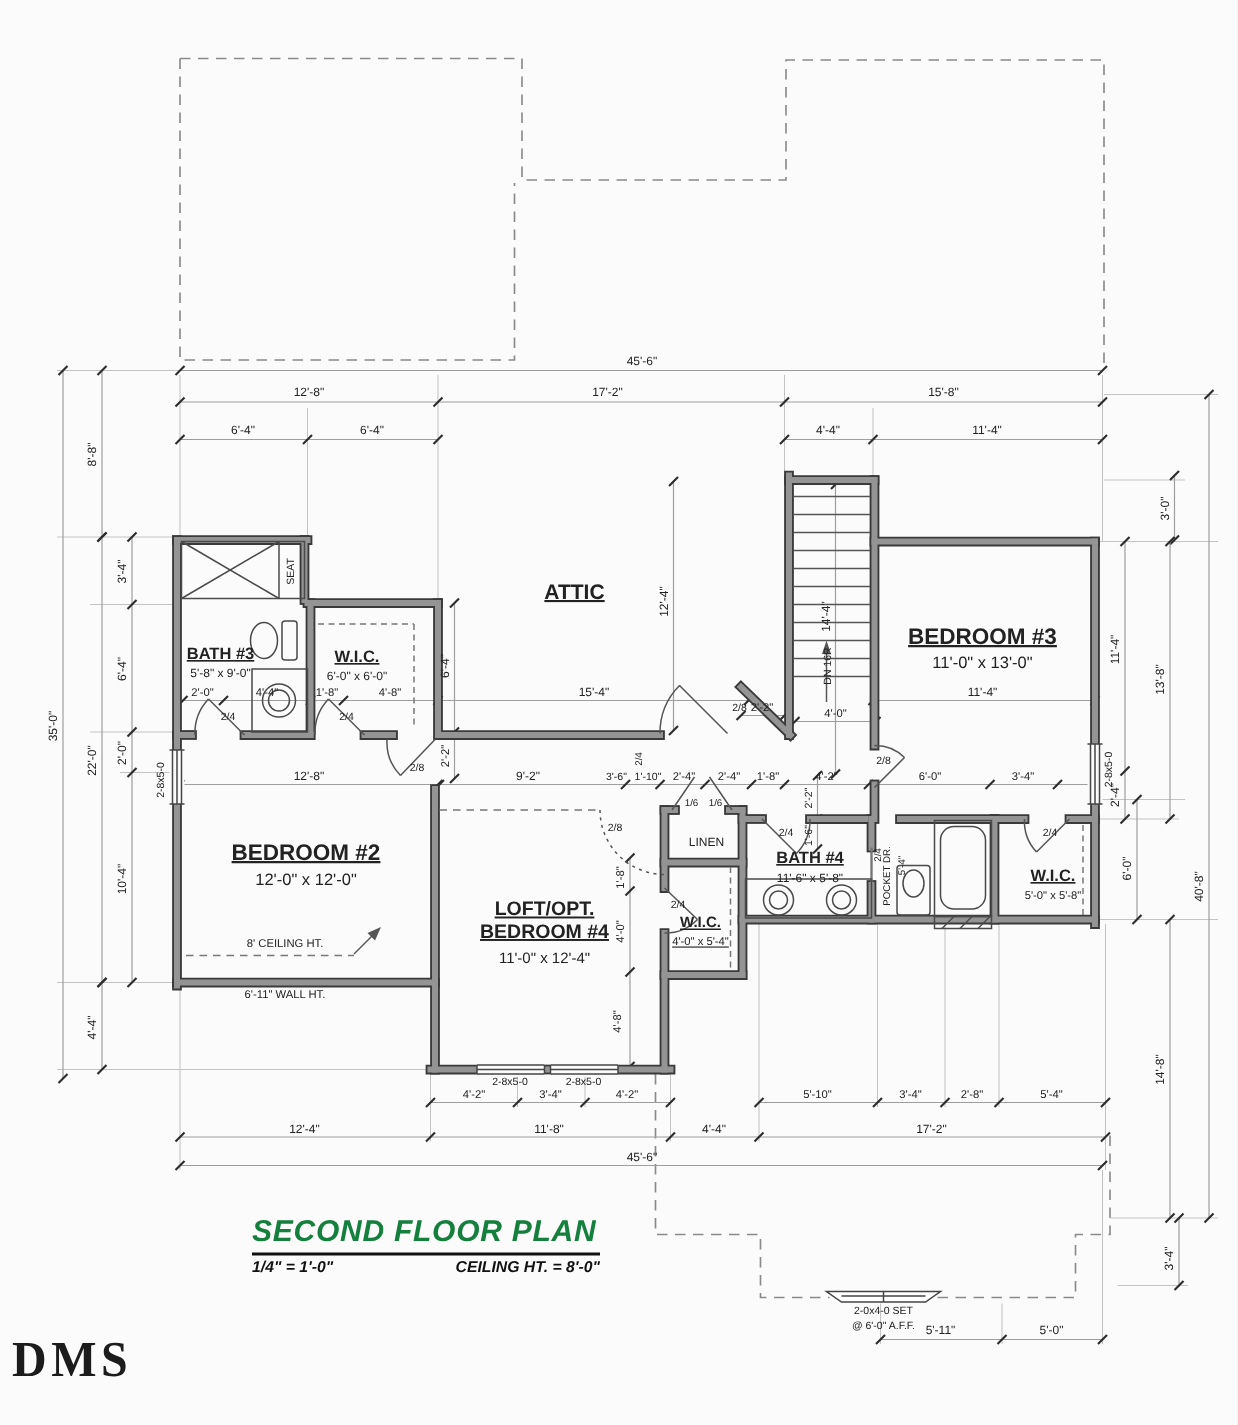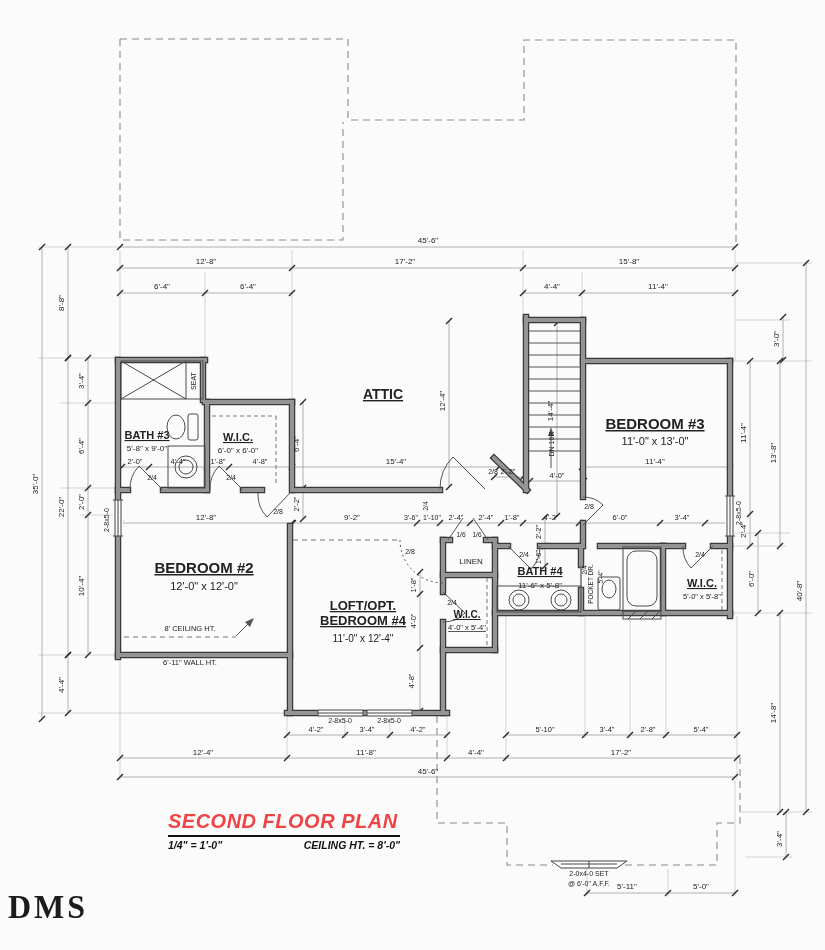--- a/index.html
+++ b/index.html
@@ -1,21 +1,21 @@
 <!DOCTYPE html>
 <html><head>
 <meta charset="utf-8">
 <style>
   html,body{margin:0;padding:0;background:#e8e8e8;}
   #page{position:relative;width:825px;height:950px;background:#fbfbfb;overflow:hidden;
         font-family:"Liberation Sans",sans-serif;}
   svg{position:absolute;left:0;top:0;}
   svg text{font-family:"Liberation Sans",sans-serif;fill:#222;}
   #title-block{position:absolute;left:168px;top:810px;width:232px;}
-  #plan-title{font:italic bold 20px "Liberation Sans",sans-serif;color:#ef4444;
+  #plan-title{font:italic bold 20px "Liberation Sans",sans-serif;color:#15803d;
               border-bottom:2.5px solid #111;padding-bottom:2px;white-space:nowrap;letter-spacing:0.5px;}
   #title-sub{display:flex;justify-content:space-between;font:italic bold 10.5px "Liberation Sans",sans-serif;
              color:#111;margin-top:2px;}
   #logo{position:absolute;left:8px;top:888px;font:bold 32px "Liberation Serif",serif;
         color:#1c1c1c;letter-spacing:3px;transform:scaleY(1.05);}
 </style>
 </head>
 <body>
 
 <div id="page">

